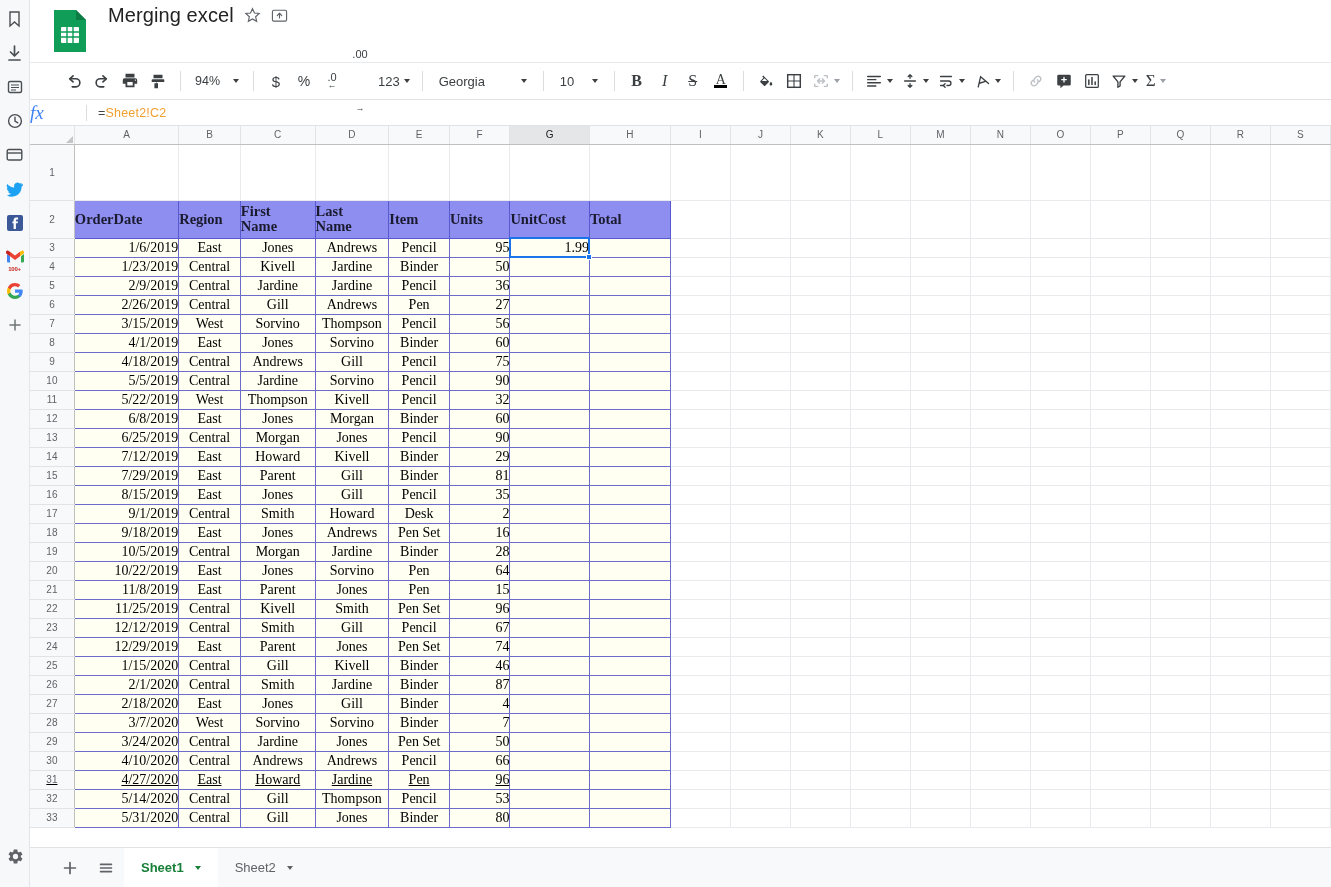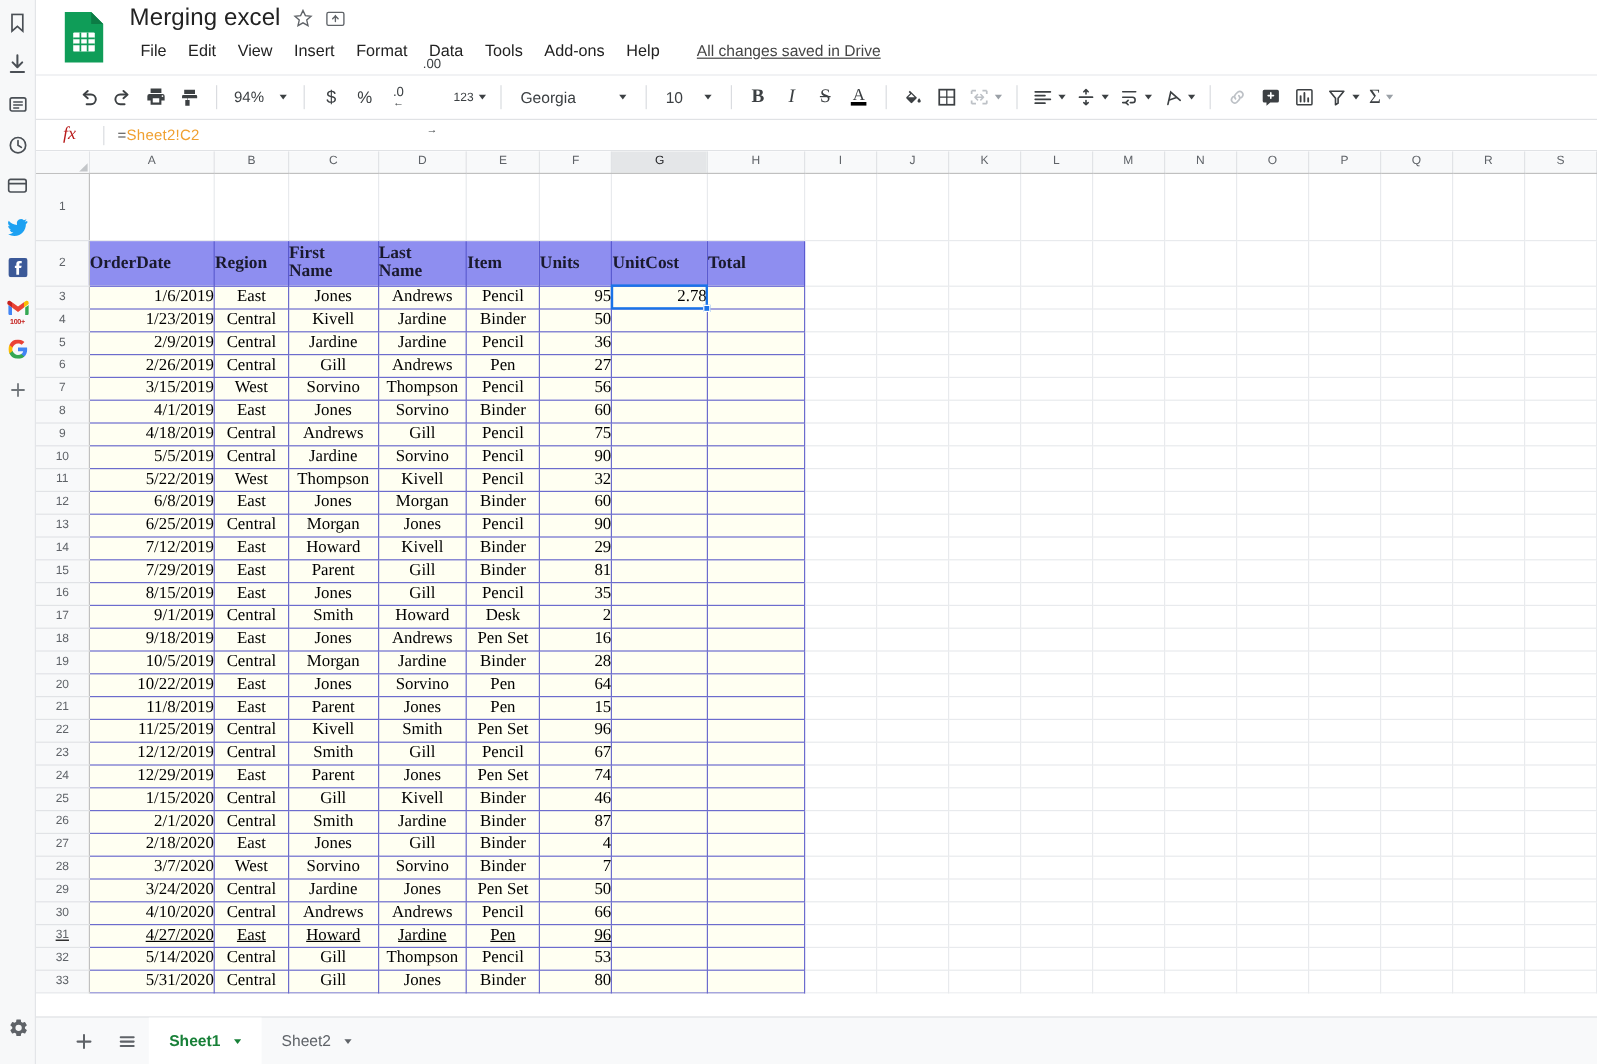--- a/index.html
+++ b/index.html
@@ -46,22 +46,22 @@
   .caret{ display:inline-block; width:0;height:0; border-left:3.5px solid transparent;
     border-right:3.5px solid transparent; border-top:4px solid #3c4043; margin-left:4px;}
   .caret.dim{ border-top-color:#9aa0a6; }
   .tb-zoom{ width:56px; justify-content:space-between; padding:0 6px; font-size:12.5px;}
   .tb-font{ width:104px; justify-content:space-between; padding:0 8px; font-size:13px;}
   .tb-size{ width:54px; justify-content:space-between; padding:0 8px; font-size:13px;}
 
   
   #formula-bar{ height:26px; border-bottom:1px solid #e0e2e5; display:flex; align-items:center;
     background:#fff; }
-  #fx{ width:56px; text-align:center; font-style:italic; font-family:"Liberation Serif",serif;
-    color:#b91c1c; font-size:15px; }
+  #fx{ width:56px; font-style:italic; font-family:"Liberation Serif",serif;
+    color:#3b82f6; font-size:19px; }
   #fx-div{ width:1px;height:16px;background:#dadce0; }
   #formula-input{ flex:1; padding-left:11px; font-size:12.5px;
     font-family:"Liberation Sans",sans-serif; color:#f0a030; letter-spacing:0.2px;}
   #formula-input .eq{ color:#444; }
 
   
   #grid-wrap{ position:relative; height:702px; overflow:hidden; background:#fff;}
   table.grid{ border-collapse:collapse; table-layout:fixed; }
   table.grid td, table.grid th{ padding:0; }
 
@@ -201,32 +201,20 @@
               <path d="M9 1.8l2.1 4.6 5 .5-3.8 3.4 1.1 4.9L9 12.7 4.6 15.2l1.1-4.9L1.9 6.9l5-.5L9 1.8z" fill="none" stroke="#5f6368" stroke-width="1.2"></path>
             </svg>
         </span>
         <span class="ticon">
           <svg width="17" height="17" viewBox="0 0 18 18">
               <rect x="1.5" y="3.5" width="15" height="11.5" rx="1.4" fill="none" stroke="#5f6368" stroke-width="1.2"></rect>
               <path d="M9 6.3v5.3M6.6 9.2L9 6.6l2.4 2.6" stroke="#5f6368" stroke-width="1.2" fill="none" stroke-linecap="round" stroke-linejoin="round"></path>
             </svg>
         </span>
       </div>
-      <div id="menubar">
-        <span class="menu-item">File</span>
-        <span class="menu-item">Edit</span>
-        <span class="menu-item">View</span>
-        <span class="menu-item">Insert</span>
-        <span class="menu-item">Format</span>
-        <span class="menu-item">Data</span>
-        <span class="menu-item">Tools</span>
-        <span class="menu-item">Add-ons</span>
-        <span class="menu-item">Help</span>
-        <span id="save-status">All changes saved in Drive</span>
-      </div>
     </div>
 
     <div id="toolbar">
       <div class="tb">
         <svg width="18" height="18" viewBox="0 0 20 20">
             <path d="M6.5 7.5H12a4.5 4.5 0 0 1 0 9H8" stroke="#3c4043" stroke-width="1.8" fill="none" stroke-linecap="round"></path>
             <path d="M9 4.2L5.2 7.6 9 11" stroke="#3c4043" stroke-width="1.8" fill="none" stroke-linecap="round" stroke-linejoin="round"></path>
           </svg>
       </div>
       <div class="tb">
@@ -262,21 +250,21 @@
         <span>%</span>
       </div>
       <div class="tb" style="flex-direction:column;font-size:11px;line-height:8px;">
         <span>.0</span>
         <span style="font-size:9px;">←</span>
       </div>
       <div class="tb" style="flex-direction:column;font-size:11px;line-height:8px;gap:46px;">
         <span>.00</span>
         <span style="font-size:9px;">→</span>
       </div>
-      <div class="tb" style="font-size:10px;">
+      <div class="tb" style="font-size:13px;">
         <span>123</span>
           <i class="caret"></i>
       </div>
 
       <div class="tb-sep"></div>
 
       <div class="tb tb-font">
         <span>Georgia</span>
           <i class="caret"></i>
       </div>
@@ -487,21 +475,21 @@
               <td class="cell"></td>
             </tr>
             <tr style="height: 19px;">
               <td class="rowhead">3</td>
               <td class="data r">1/6/2019</td>
               <td class="data c">East</td>
               <td class="data c">Jones</td>
               <td class="data c">Andrews</td>
               <td class="data c">Pencil</td>
               <td class="data r">95</td>
-              <td class="data r">2.78</td>
+              <td class="data r">1.99</td>
               <td class="data r"></td>
               <td class="cell"></td>
               <td class="cell"></td>
               <td class="cell"></td>
               <td class="cell"></td>
               <td class="cell"></td>
               <td class="cell"></td>
               <td class="cell"></td>
               <td class="cell"></td>
               <td class="cell"></td>

